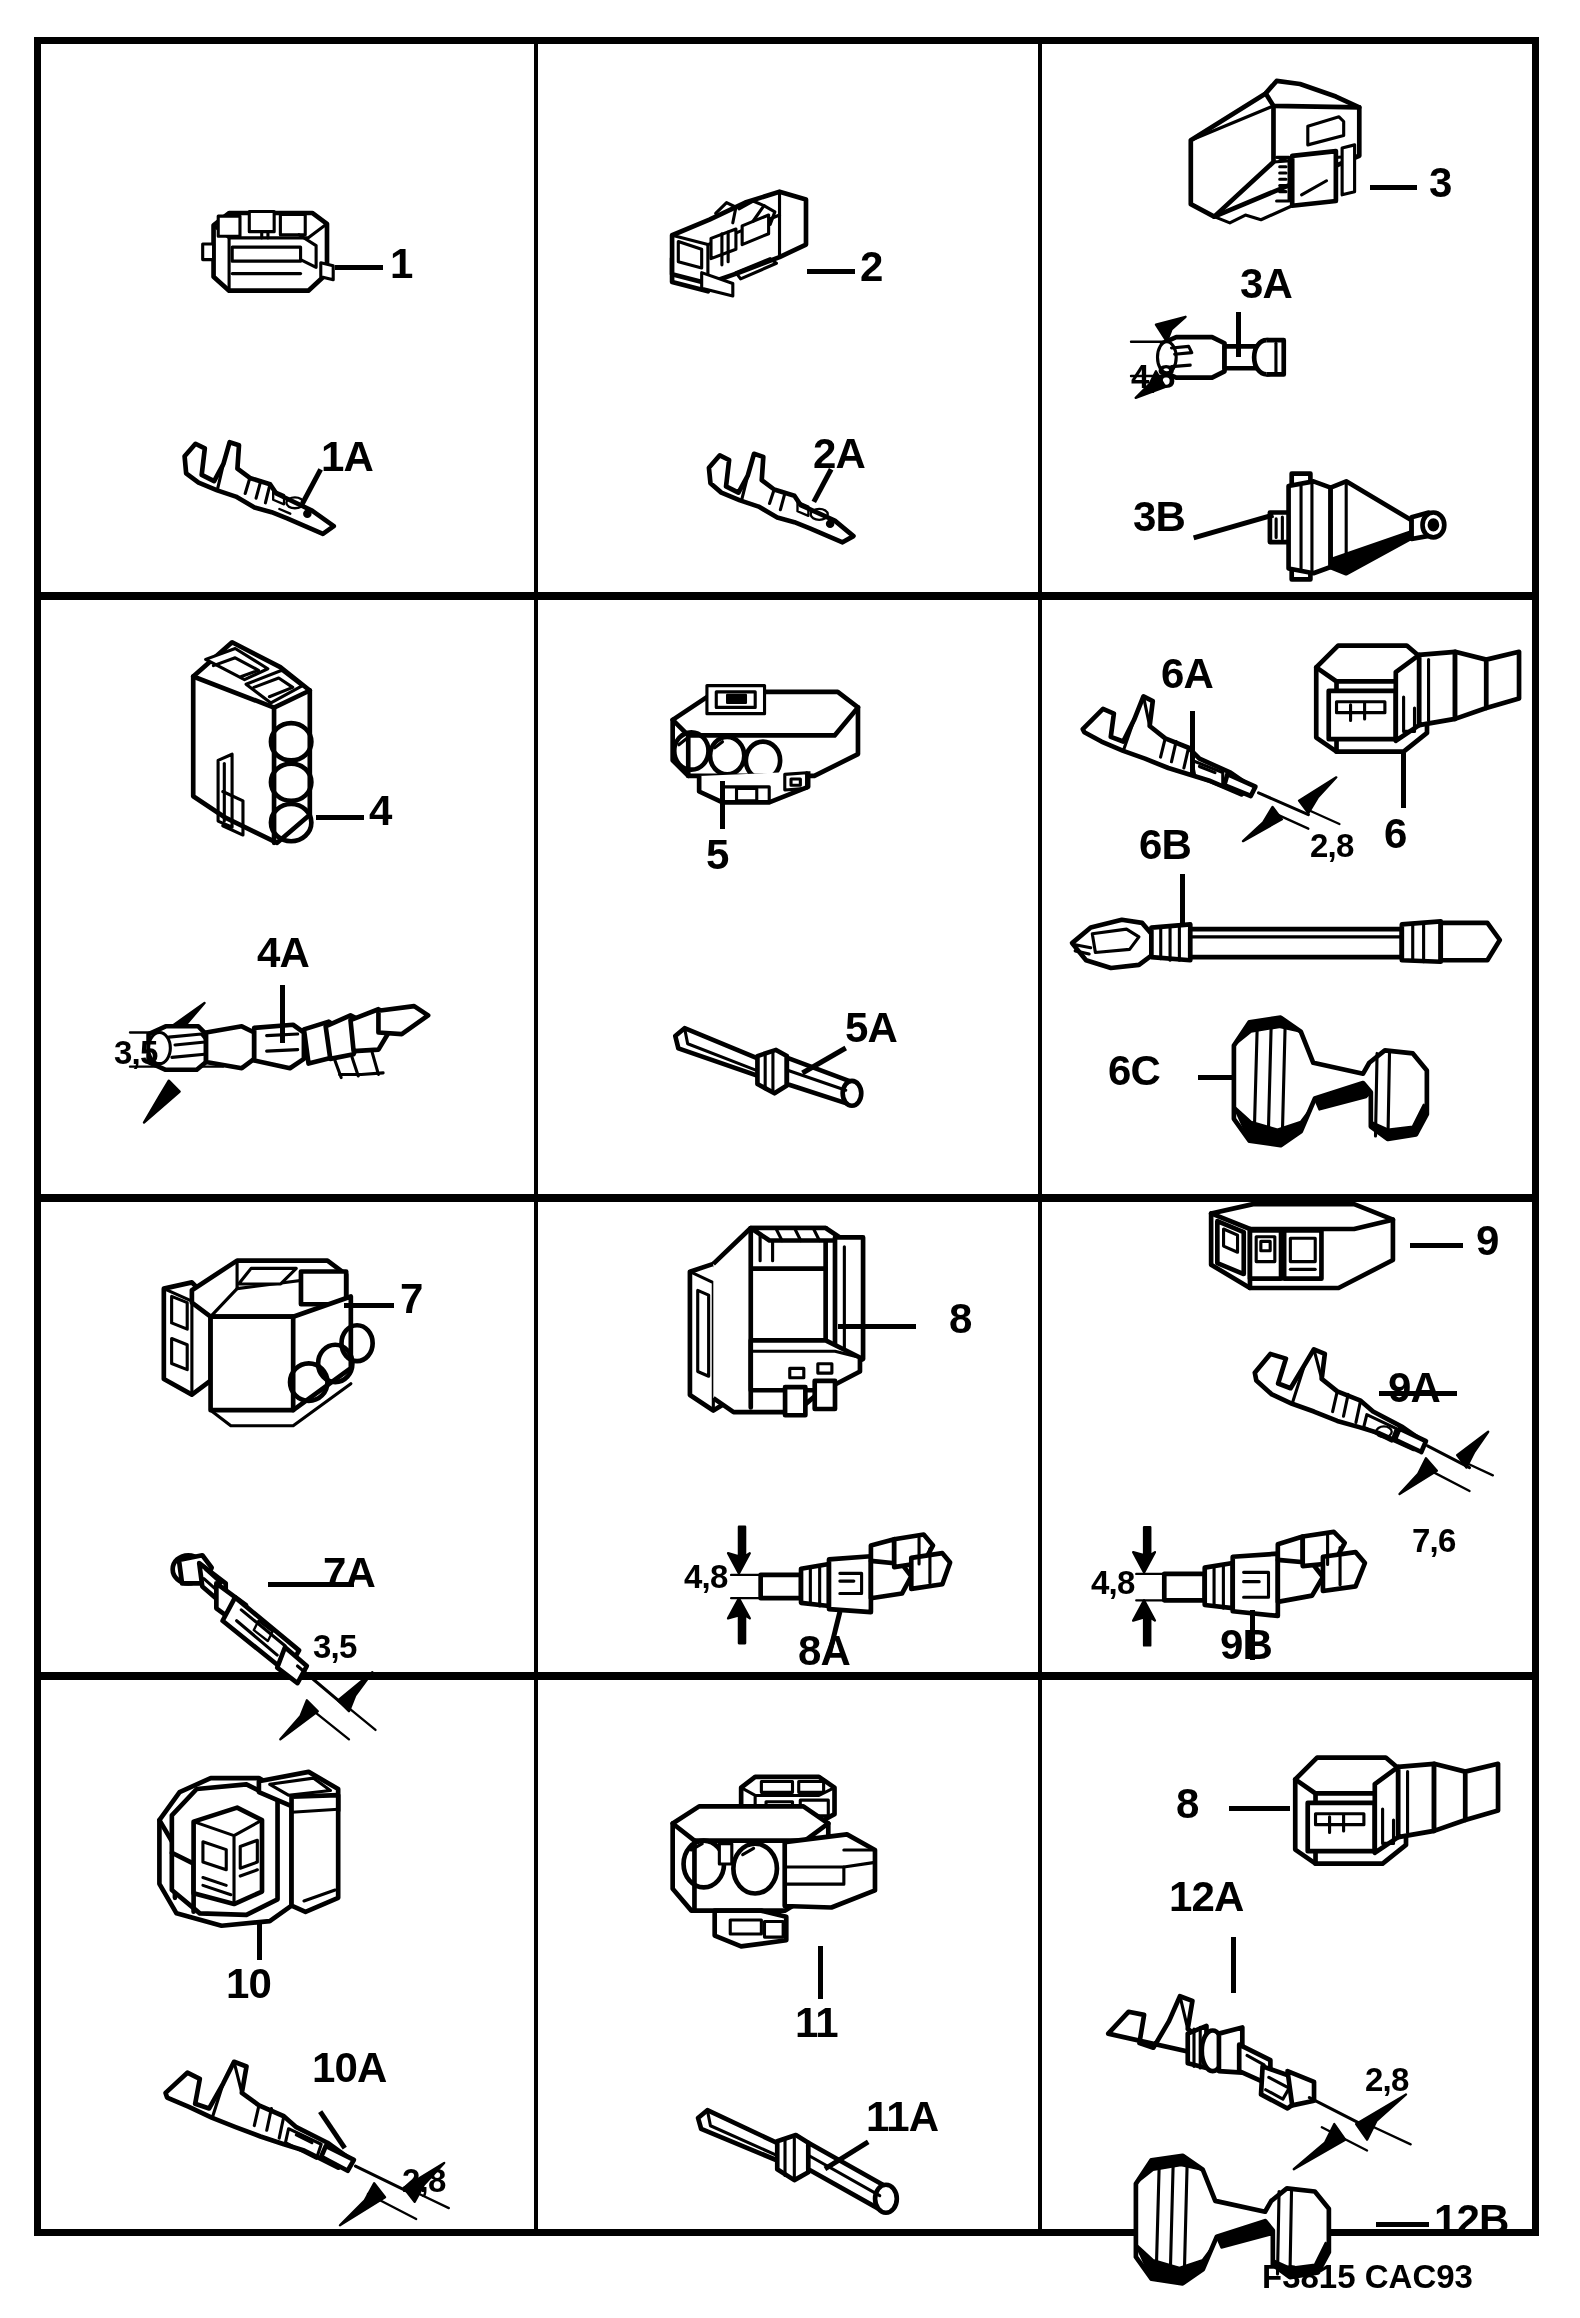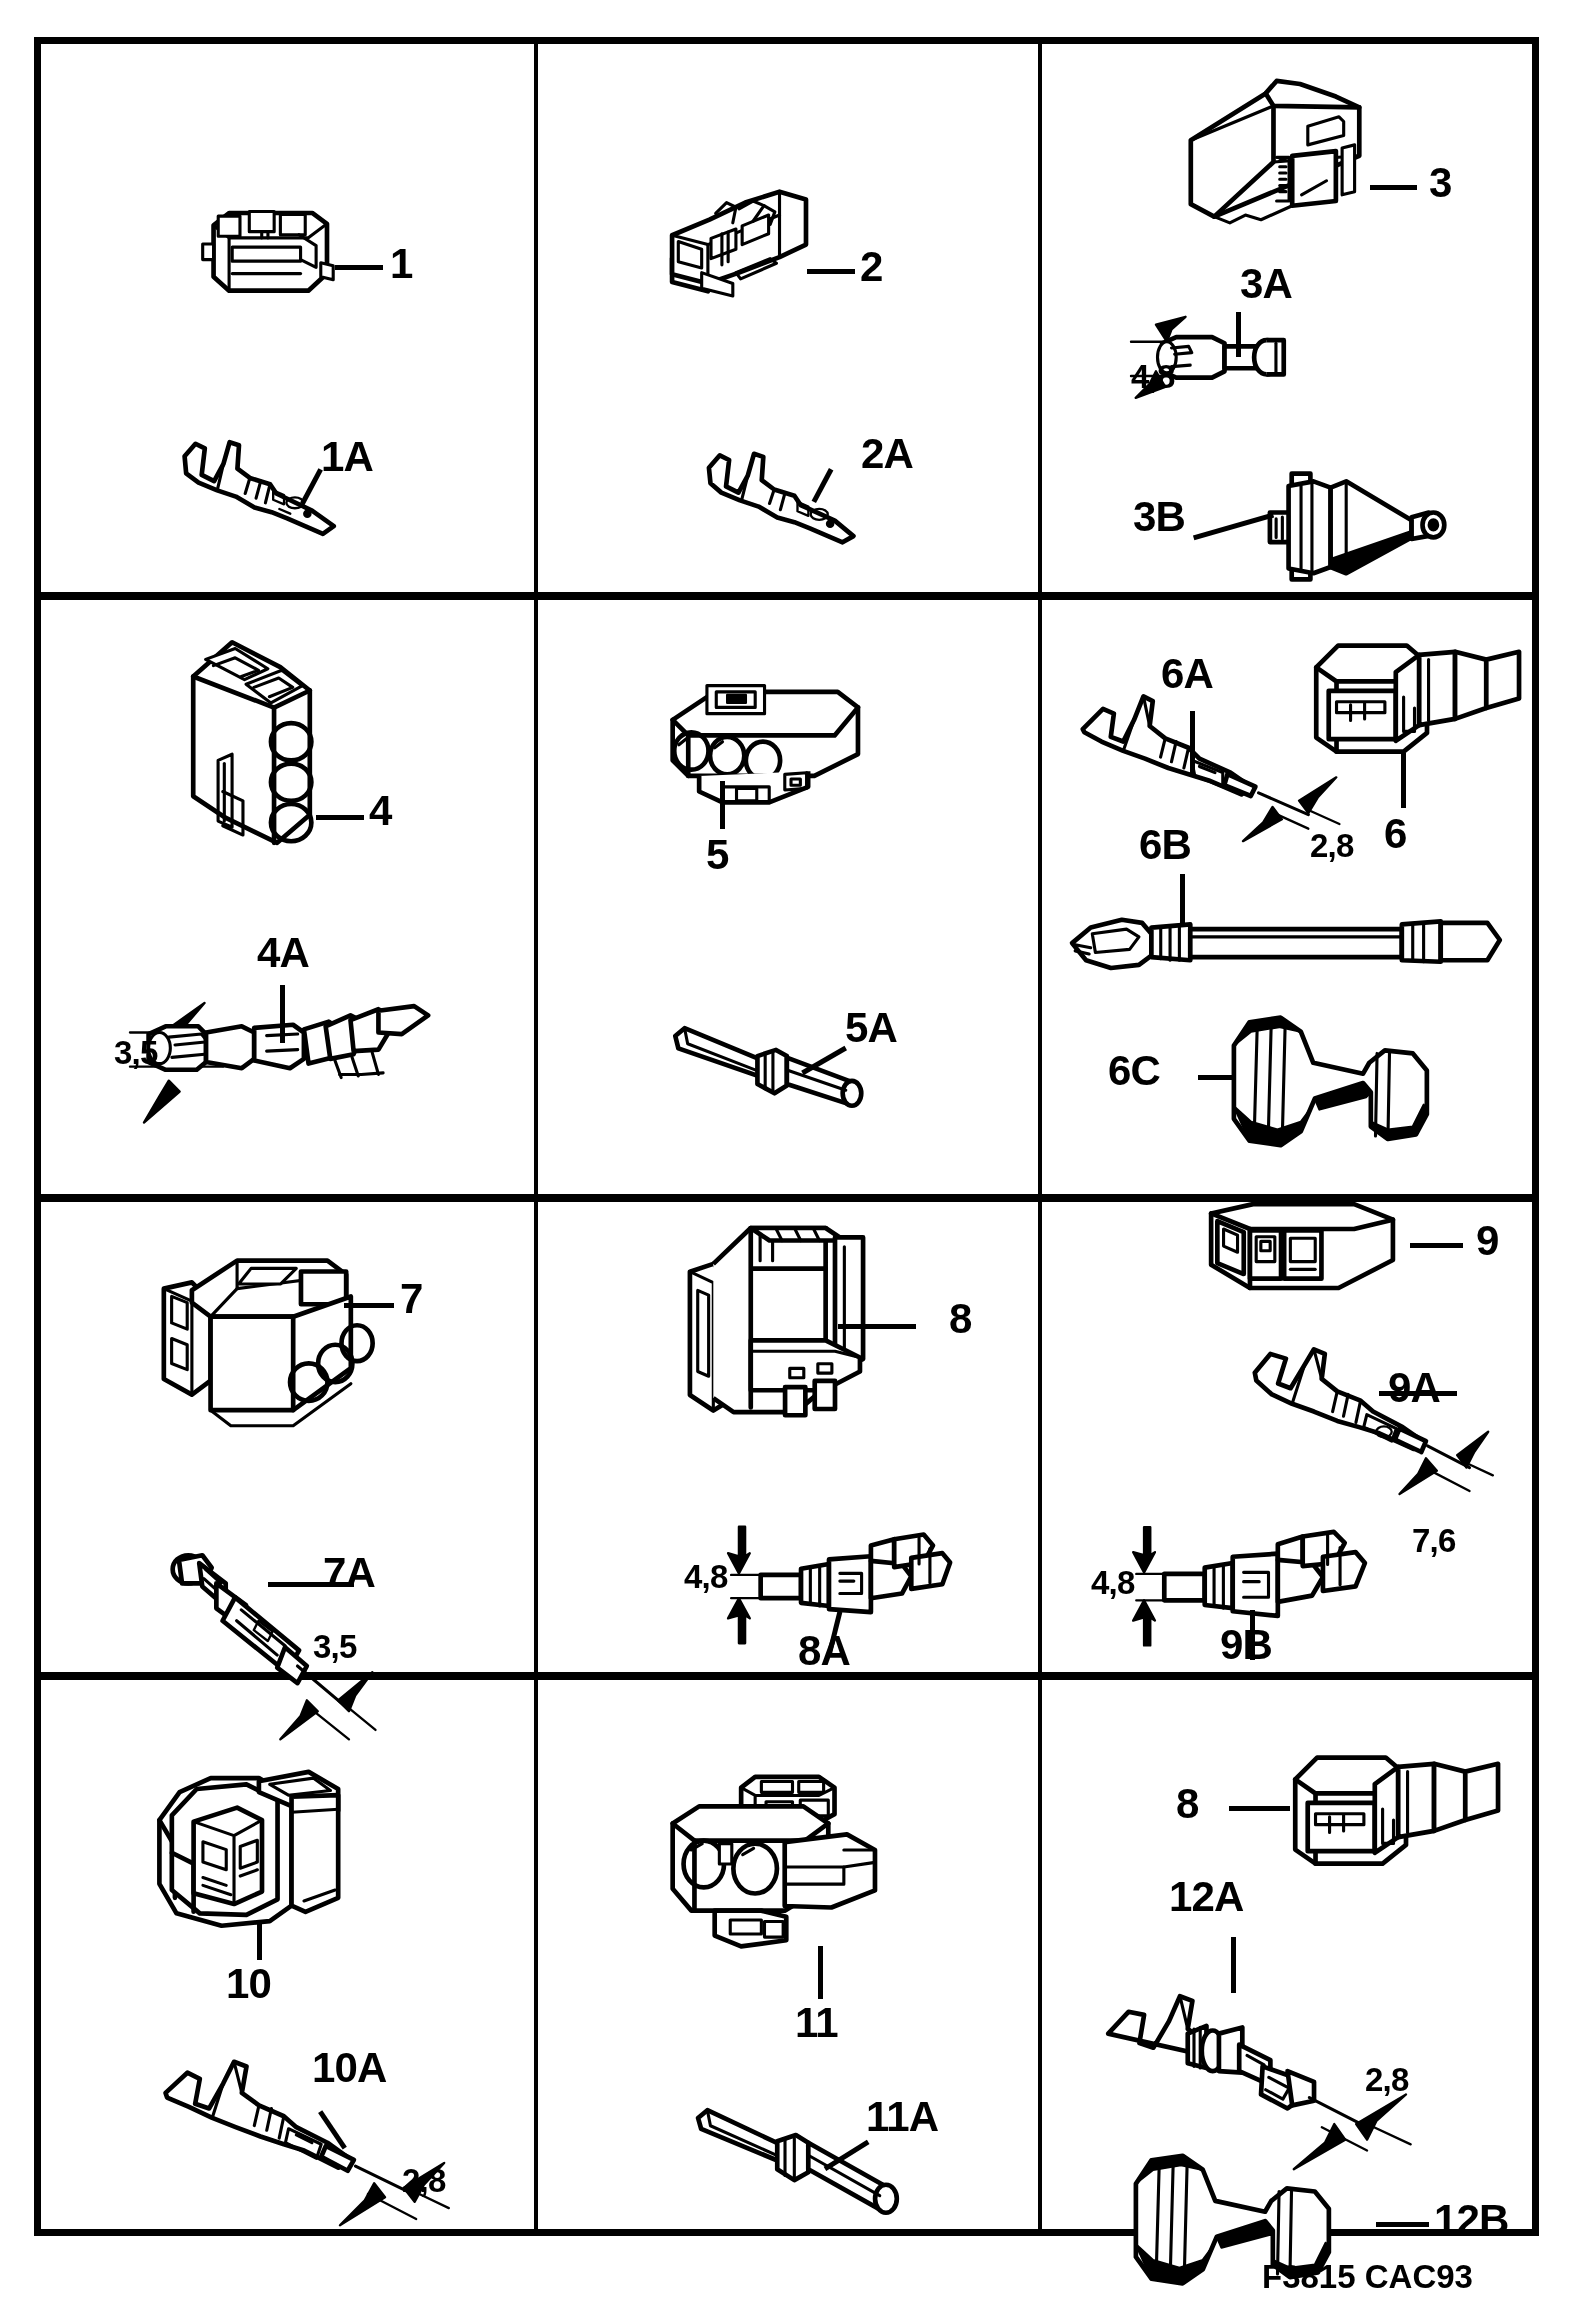--- a/index.html
+++ b/index.html
@@ -167,21 +167,21 @@
     <svg width="179" height="101" viewBox="0 0 230 130">
       <path class="wh2" d="M10 28 L24 12 L36 18 L32 52 L48 60 L60 38 L68 10 L80 14 L78 44 L94 56 L120 64 L128 76 L172 96 L196 116 L182 124 L140 106 L120 98 L98 92 L74 78 L50 70 L26 60 L12 48 Z"></path>
       <path class="ln" d="M36 18 L32 52 M60 38 L52 70 M80 14 L78 44"></path>
       <path class="ln" d="M94 56 L88 74 M108 60 L102 82"></path>
       <path class="lnt" d="M124 72 L138 78 L138 90 L124 84 Z"></path>
       <ellipse class="lnt" cx="152" cy="88" rx="11" ry="7"></ellipse>
       <circle class="fl" cx="166" cy="100" r="4"></circle>
     </svg>
   </div>
   <div class="lead" style="left:820px; top:467px; width:4.7px; height:37px; transform:rotate(28deg);"></div>
-  <div class="lbl" style="left:813px; top:433px;margin-left:48px;">2A</div>
+  <div class="lbl" style="left:813px; top:433px;">2A</div>
 
   <div class="art" style="left:1183px; top:70px;">
     <svg width="234" height="156" viewBox="0 0 300 200">
       <path class="wh2" d="M10 90 L10 172 L40 188 L226 110 L226 48 L196 34 L150 18 L120 14 L106 30 Z"></path>
       <path class="ln2" d="M106 30 L116 46 L226 48"></path>
       <path class="ln" d="M10 90 L116 46"></path>
       <path class="ln2" d="M116 46 L116 118 L40 188"></path>
       <path class="ln" d="M116 118 L226 110"></path>
       <path class="wh" d="M160 72 L200 60 L206 66 L206 84 L160 96 Z"></path>
       <path class="wh2" d="M140 110 L196 104 L196 168 L140 174 Z"></path>

